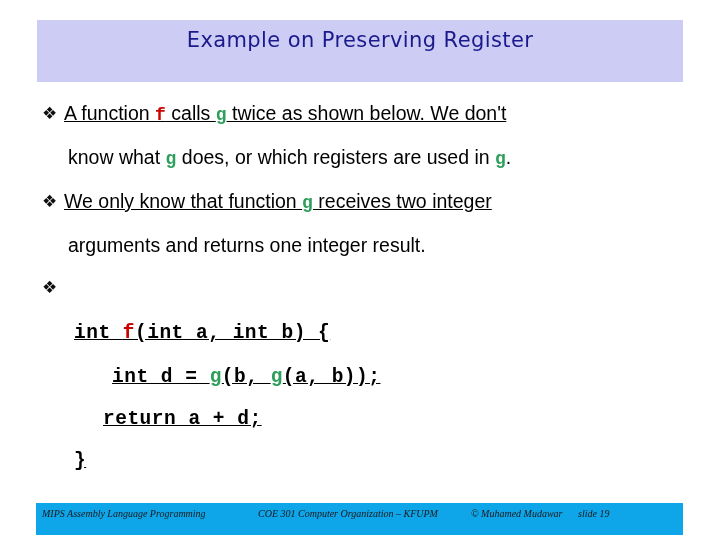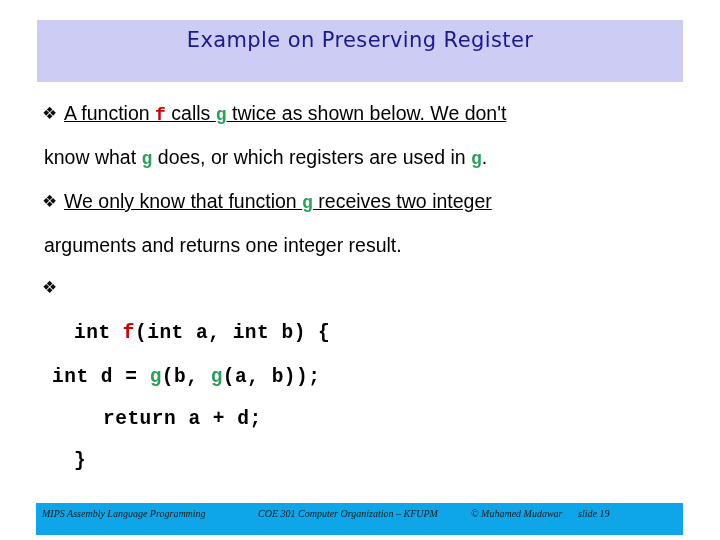--- a/index.html
+++ b/index.html
@@ -65,43 +65,44 @@
     font-family: "DejaVu Sans", sans-serif;
     font-size: 17px;
     color: #0f0f0f;
   }
   .bullet-line .txt {
     margin-left: 22px;
     text-decoration: underline;
   }
 
   .cont-line {
-    padding-left: 44px;
+    padding-left: 68px;
   }
 
   
   .r1 { position: absolute; top: 8px;   left: 0; }
   .r2 { position: absolute; top: 52px;  left: 0; }
   .r3 { position: absolute; top: 96px;  left: 0; }
   .r4 { position: absolute; top: 140px; left: 0; }
   .r5 { position: absolute; top: 182px; left: 0; }
 
   
   .code {
     position: absolute;
     left: 0;
     font-family: "Liberation Mono", "DejaVu Sans Mono", monospace;
     font-size: 19.5px;
     font-weight: bold;
     color: #000000;
     letter-spacing: 0.5px;
     white-space: pre;
+    text-decoration: underline;
   }
   .c1 { top: 226px; padding-left: 74px; }
-  .c2 { top: 270px; padding-left: 52px; }
+  .c2 { top: 270px; padding-left: 112px; }
   .c3 { top: 312px; padding-left: 103px; }
   .c4 { top: 354px; padding-left: 74px; }
 
   
   .idf {
     font-family: "Liberation Mono", "DejaVu Sans Mono", monospace;
     font-weight: bold;
     font-size: 18px;
     color: #cc0000;
   }

